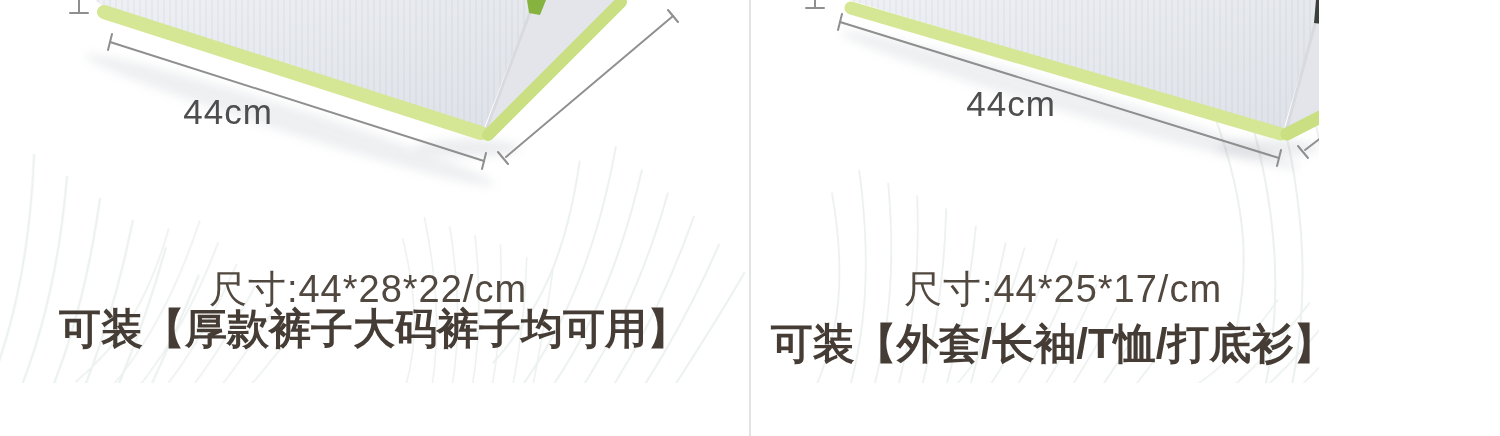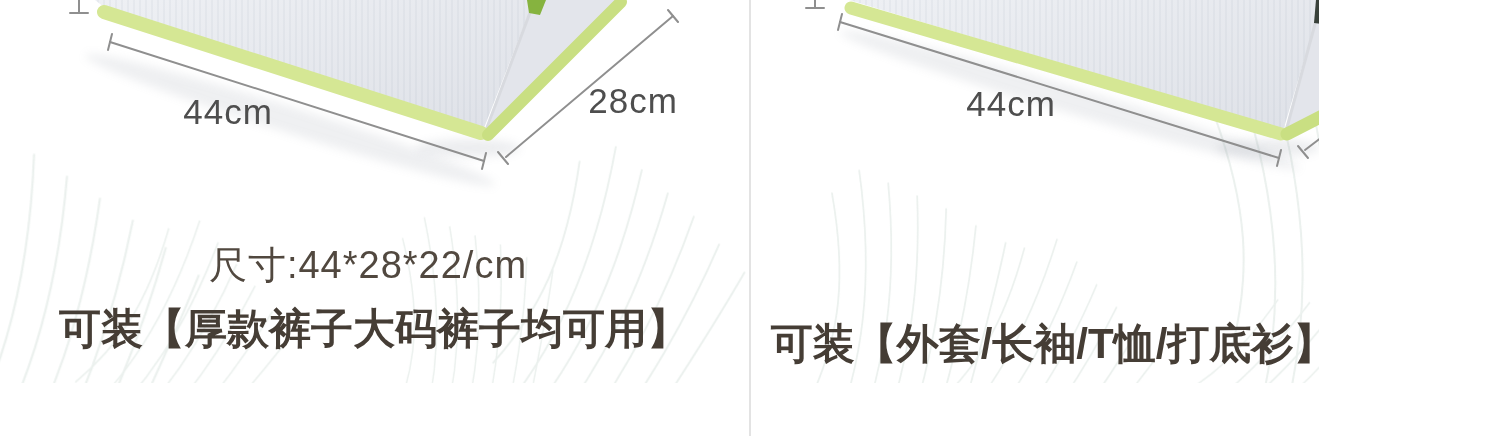--- a/index.html
+++ b/index.html
@@ -19,20 +19,21 @@
   .box-art{position:absolute;top:0;left:0;width:750px;height:436px;}
   .dim-label{
     position:absolute;transform:translate(-50%,-50%);
     font-size:35px;color:var(--dimension-text,#4e4e4e);
     letter-spacing:1px;white-space:nowrap;
   }
   .size-line{
     position:absolute;transform:translateX(-50%);white-space:nowrap;
     font-size:38px;line-height:1;letter-spacing:1px;
     color:var(--size-text,#51483f);
+    margin-top:24px;
   }
   .capacity-line{
     position:absolute;transform:translateX(-50%);white-space:nowrap;
     font-size:42px;line-height:1;font-weight:700;
     color:var(--capacity-text,#453d35);
   }
 </style>
 </head>
 <body>
 
@@ -96,21 +97,20 @@
       <g style="stroke:var(--dimension-line,#8f8f8f)" stroke-width="2" stroke-linecap="round" fill="none">
         <path d="M79,0 L79,13 M70,13 L88,13"></path>
         <path d="M110,42 L484,161"></path>
         <path d="M108,50 L112,34 M482,169 L486,153"></path>
         <path d="M506,157 L673,16"></path>
         <path d="M498,152 L508,164 M668,10 L678,22"></path>
       </g>
     </svg>
 
     <span class="dim-label" style="left:228px;top:112px">44cm</span>
-    <span class="dim-label" style="left:633px;top:101px">28cm</span>
 
     <div class="size-line" style="left:368px;top:246px">尺寸:44*28*22/cm</div>
     <div class="capacity-line" style="left:374px;top:308px">可装【厚款裤子大码裤子均可用】</div>
   </section>
 
   <section class="panel panel-right">
     <svg class="box-art" viewBox="0 0 750 436" xmlns="http://www.w3.org/2000/svg">
       <defs>
         <pattern id="fabR" width="6" height="6" patternUnits="userSpaceOnUse">
           <rect width="6" height="6" style="fill:var(--box-fabric,#eef0f4)"></rect>
@@ -143,17 +143,18 @@
         <path d="M65,0 L65,8 M56,8 L74,8"></path>
         <path d="M90,22 L529,158"></path>
         <path d="M88,30 L92,14 M527,166 L531,150"></path>
         <path d="M555,150 L702,38"></path>
         <path d="M548,146 L558,158 M697,32 L707,44"></path>
       </g>
     </svg>
 
     <span class="dim-label" style="left:261px;top:104px">44cm</span>
 
+    <div class="size-line" style="left:313px;top:246px">尺寸:44*25*17/cm</div>
     <div class="capacity-line" style="left:303px;top:323px">可装【外套/长袖/T恤/打底衫】</div>
   </section>
 
   <div class="divider"></div>
 </div>
 
 </body></html>

